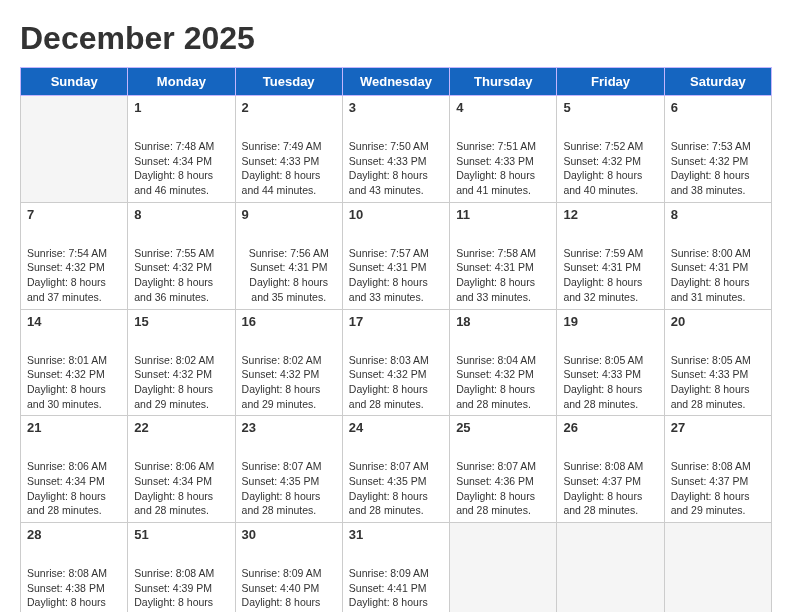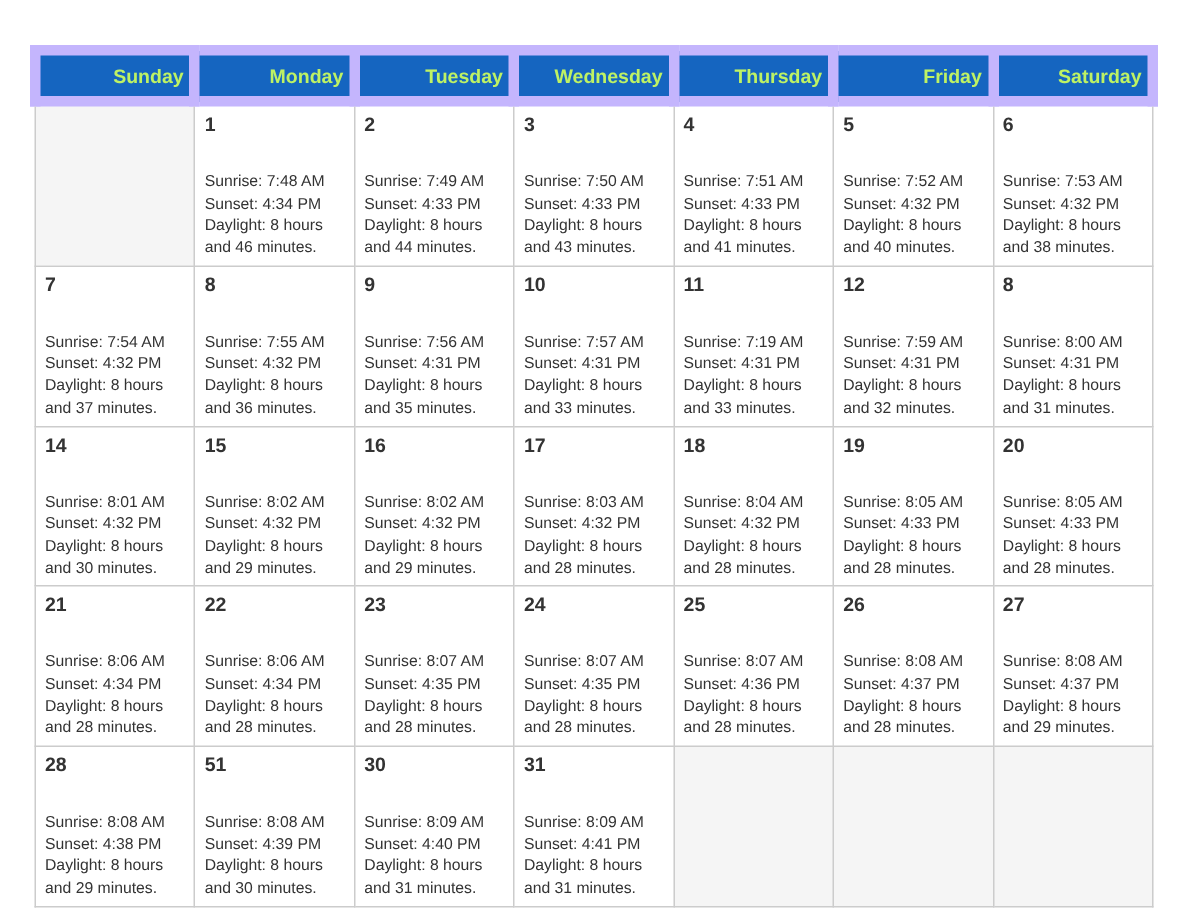--- a/index.html
+++ b/index.html
@@ -37,25 +37,25 @@
       font-size: 15px;
       color: #333;
     }
     .calendar {
       width: 100%;
       border-collapse: collapse;
       border: 1px solid #ccc;
     }
     .calendar th {
       background-color: #1565c0;
-      color: #bef264;
-      text-align: right;
+      color: #ffffff;
+      text-align: center;
       padding: 6px 4px;
       font-size: 13px;
-      border: 7px solid #c4b5fd;
+      border: 1px solid #c4b5fd;
     }
     .calendar td {
       vertical-align: top;
       padding: 4px 6px;
       border: 1px solid #ccc;
       width: 14.28%;
       min-height: 80px;
       font-size: 11px;
       color: #333;
       background: #fff;
@@ -73,20 +73,21 @@
       line-height: 1.4;
       color: #333;
       margin-top: 24px;
     }
   </style>
 </head>
 <body>
 
 <div class="header-area">
   <div class="title-area">
+    <div class="calendar-title">December 2025</div>
   </div>
 </div>
 
 <table class="calendar">
   <thead>
     <tr>
     <th>Sunday</th>
         <th>Monday</th>
         <th>Tuesday</th>
         <th>Wednesday</th>
@@ -151,35 +152,35 @@
         </td>
         <td>
           <div class="day-number">8</div>
           <div class="day-info" style="white-space: pre-line;">Sunrise: 7:55 AM
 Sunset: 4:32 PM
 Daylight: 8 hours
 and 36 minutes.</div>
         </td>
         <td>
           <div class="day-number">9</div>
-          <div class="day-info" style="white-space: pre-line;">Sunrise: 7:56 AM
+          <div class="day-info" style="white-space: pre-line; text-align: center;">Sunrise: 7:56 AM
 Sunset: 4:31 PM
 Daylight: 8 hours
 and 35 minutes.</div>
         </td>
         <td>
           <div class="day-number">10</div>
           <div class="day-info" style="white-space: pre-line;">Sunrise: 7:57 AM
 Sunset: 4:31 PM
 Daylight: 8 hours
 and 33 minutes.</div>
         </td>
         <td>
           <div class="day-number">11</div>
-          <div class="day-info" style="white-space: pre-line;">Sunrise: 7:19 AM
+          <div class="day-info" style="white-space: pre-line;">Sunrise: 7:58 AM
 Sunset: 4:31 PM
 Daylight: 8 hours
 and 33 minutes.</div>
         </td>
         <td>
           <div class="day-number">12</div>
           <div class="day-info" style="white-space: pre-line;">Sunrise: 7:59 AM
 Sunset: 4:31 PM
 Daylight: 8 hours
 and 32 minutes.</div>

